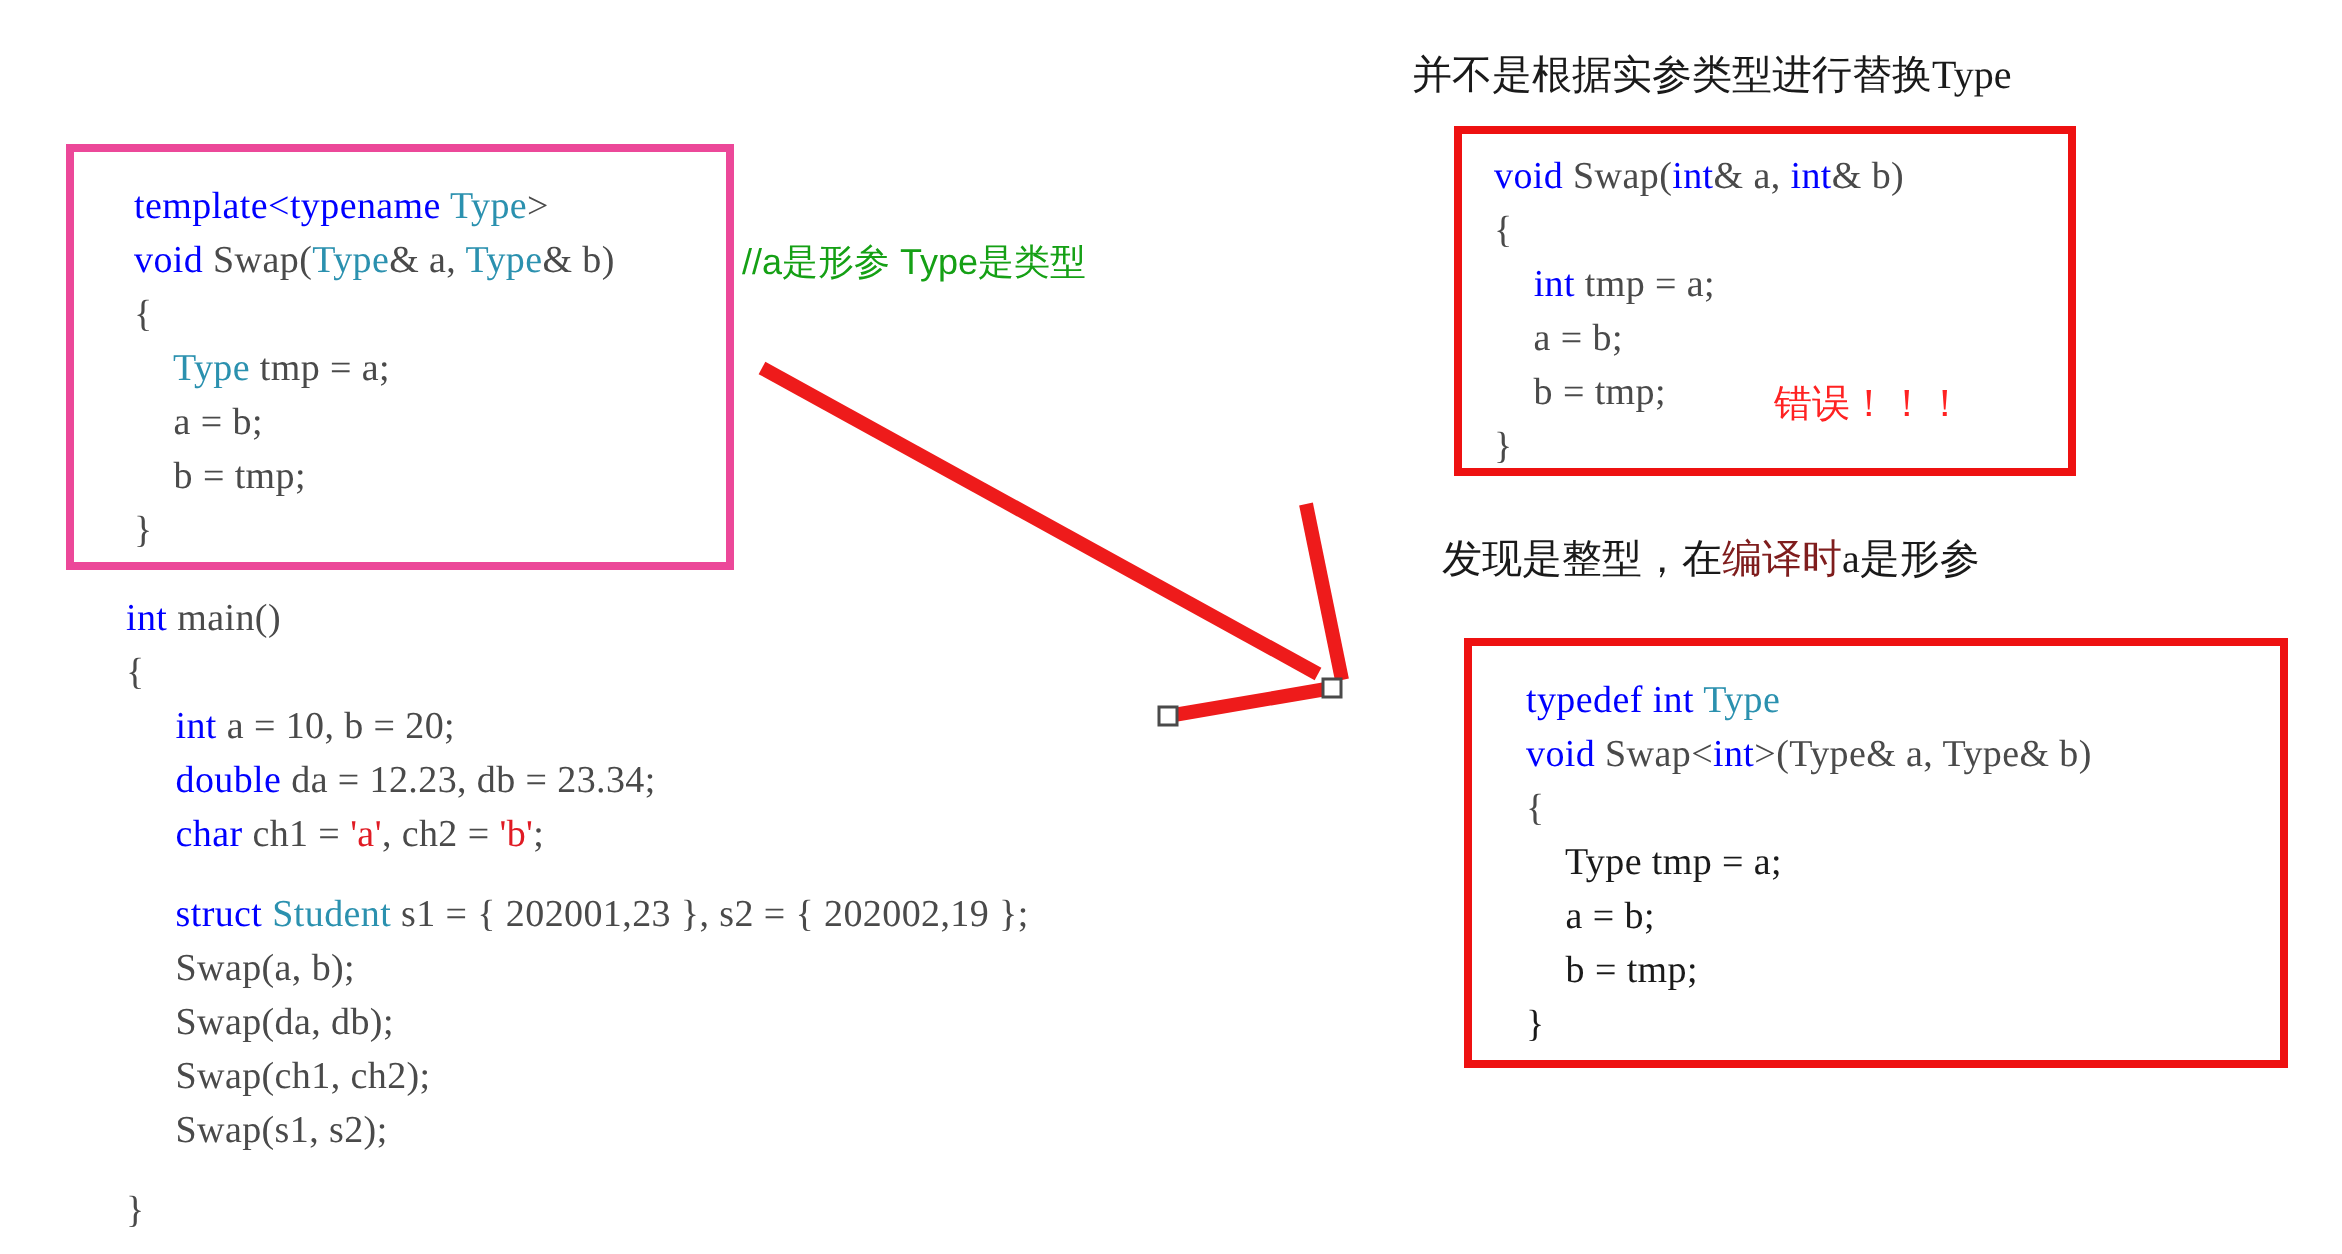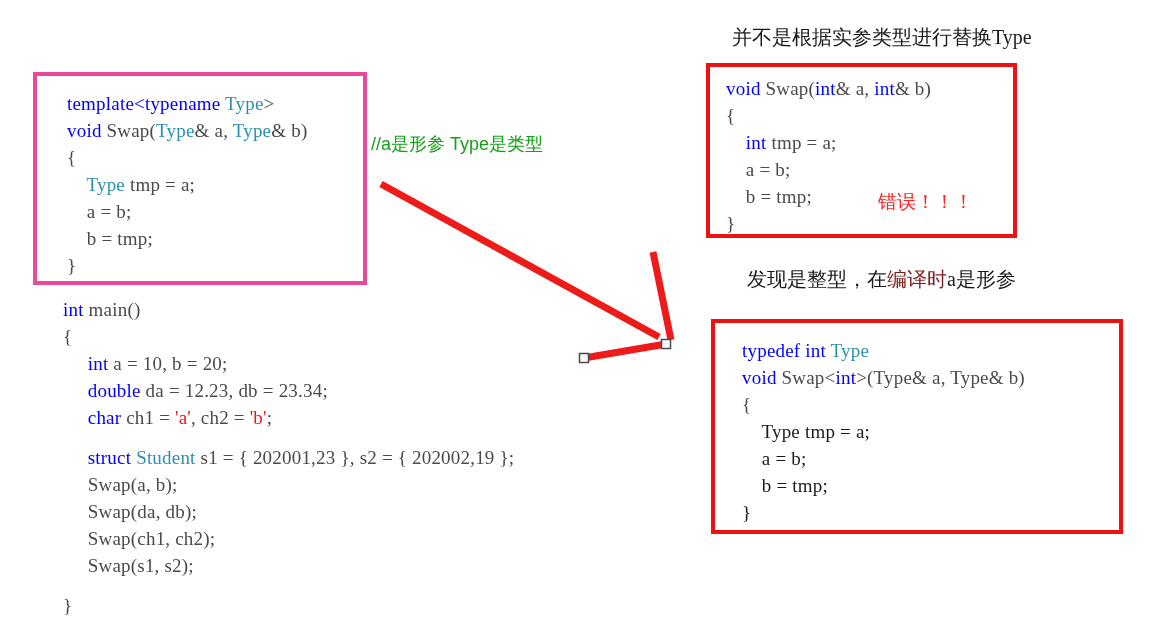--- a/index.html
+++ b/index.html
@@ -54,61 +54,61 @@
     left: 63px;
     top: 296px;
     line-height: 27px;
   }
   #main-code .blank { display: block; height: 13px; }
 
   
   #template-comment {
     position: absolute;
     left: 371px;
-    top: 132px;
+    top: 119px;
     font-family: "Liberation Sans", sans-serif;
     font-size: 18px;
     color: #15a015;
     white-space: pre;
   }
 
   
   .annotation {
     position: absolute;
     font-family: "Liberation Serif", serif;
     font-size: 20px;
     color: #1a1a1a;
     white-space: pre;
-    margin-left: 26px;
   }
   #annotation-top  { left: 706px; top: 24px; }
   #annotation-mid  { left: 721px; top: 266px; }
   .hl-red { color: #7f1d1d; }
 
   
   .red-box {
     position: absolute;
     border: 4px solid #ee1111;
     box-sizing: border-box;
     background: #ffffff;
+    margin-left: 21px;
   }
   #wrong-box {
     left: 706px;
     top: 63px;
     width: 311px;
     height: 175px;
   }
   #wrong-code {
     position: absolute;
     left: 16px;
     top: 8px;
   }
   #error-label {
     position: absolute;
-    left: 168px;
+    left: 156px;
     top: 122px;
     font-family: "Liberation Sans", sans-serif;
     font-size: 19px;
     color: #ff2222;
     white-space: pre;
   }
 
   #typedef-box {
     left: 711px;
     top: 319px;

